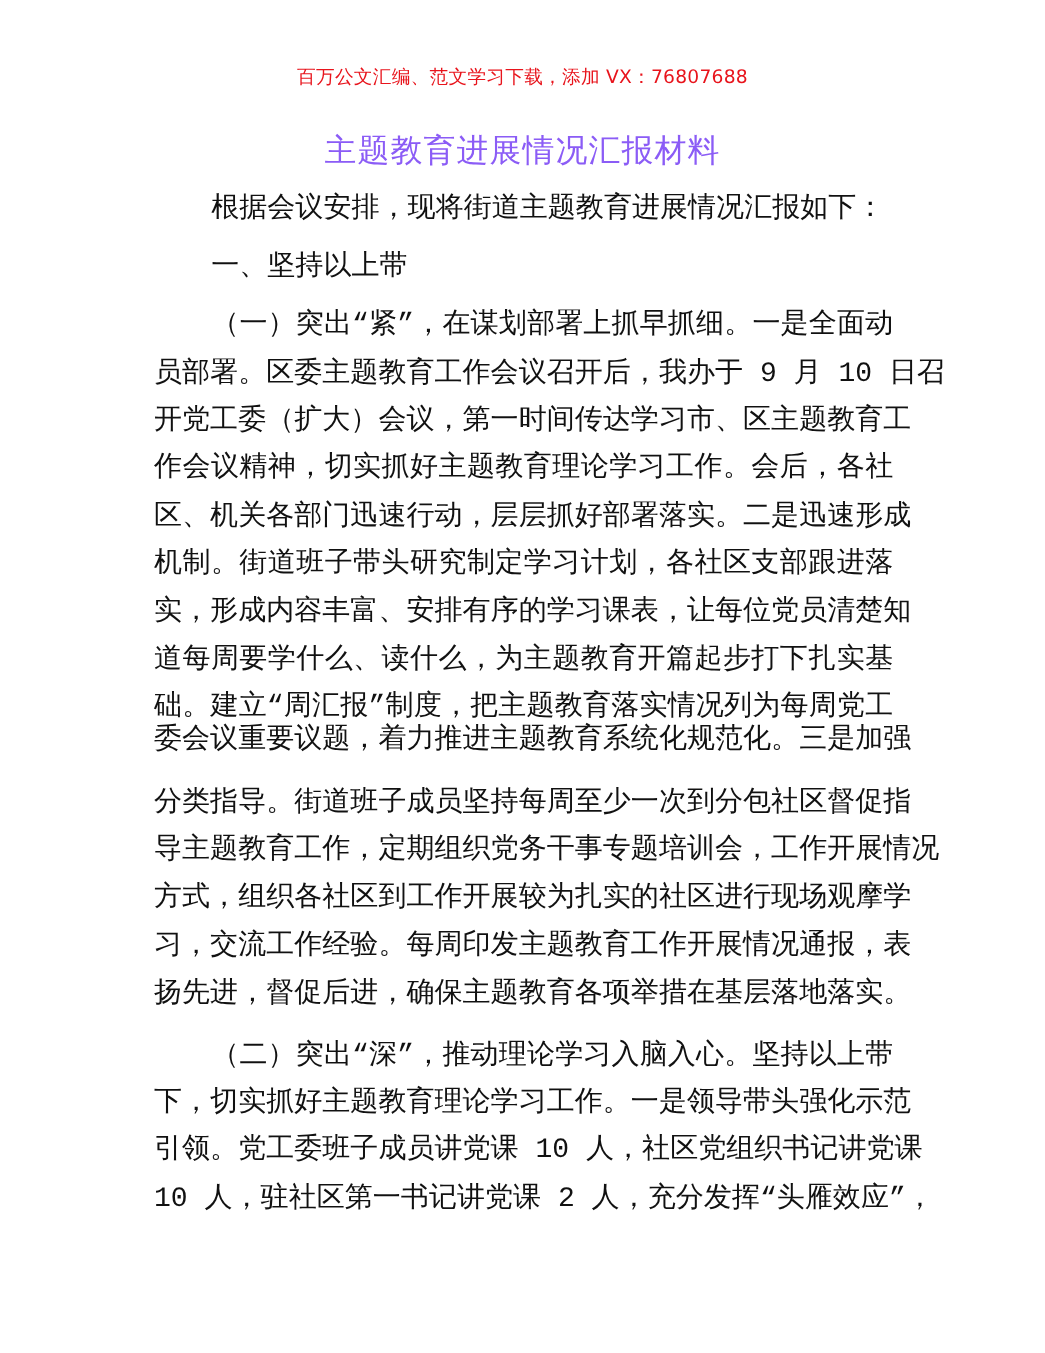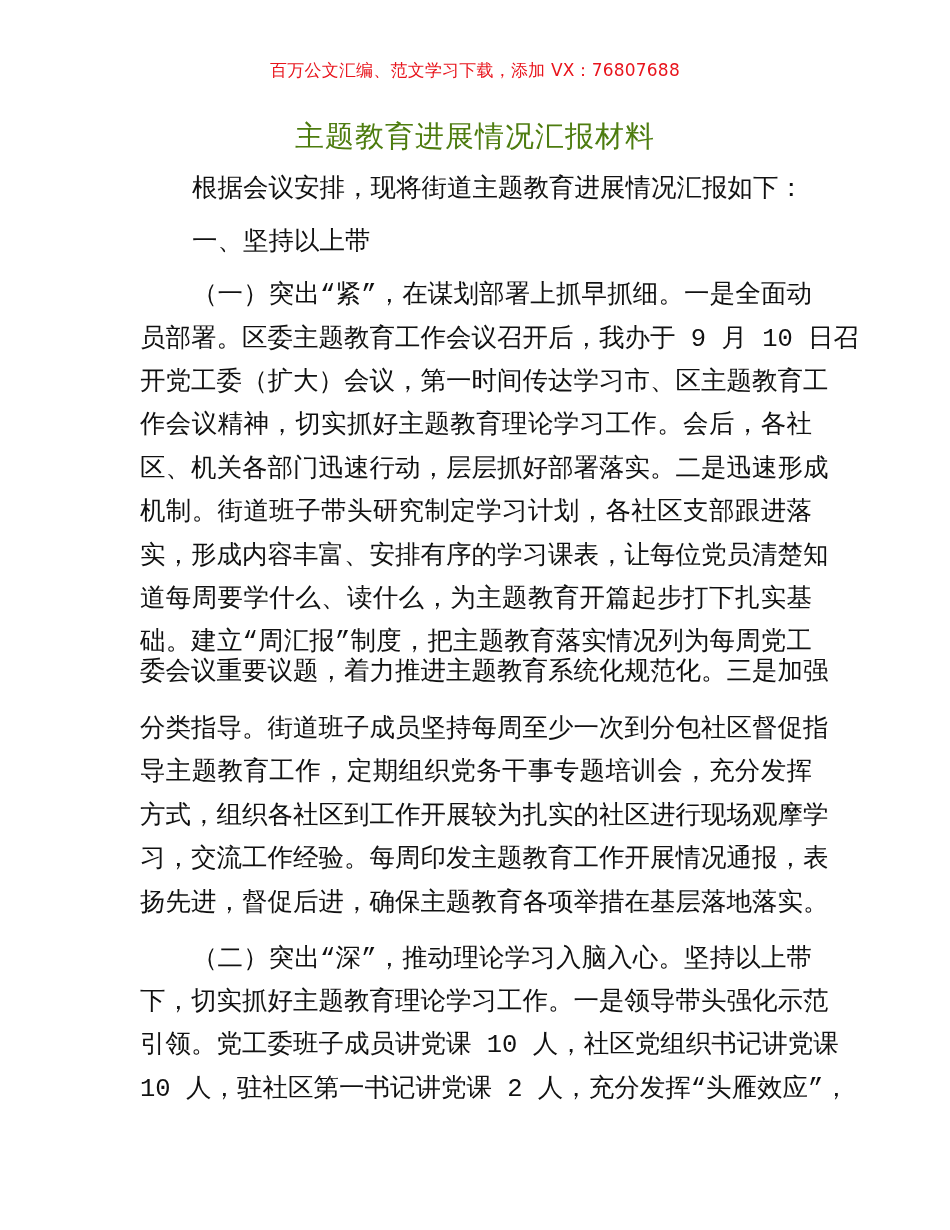--- a/index.html
+++ b/index.html
@@ -1,21 +1,21 @@
 <!DOCTYPE html>
 <html><head>
 <meta charset="utf-8">
 <style>
   html, body { margin: 0; padding: 0; background: #ffffff; }
   body { width: 950px; height: 1230px; position: relative; overflow: hidden;
          font-family: "DejaVu Sans", "Liberation Sans", sans-serif; color: #1a1a1a; }
   .watermark { position: absolute; top: 56px; left: 0; width: 950px; text-align: center;
                font-size: 17px; color: #e8141c; letter-spacing: 0.2px; line-height: 28px; }
   .title { position: absolute; top: 116px; left: 0; width: 950px; text-align: center;
-           font-size: 29px; line-height: 40px; color: #4d7c0f; letter-spacing: 1px; }
+           font-size: 29px; line-height: 40px; color: #8b5cf6; letter-spacing: 1px; }
   .line { position: absolute; left: 140px; width: 672px; font-size: 25.5px; line-height: 36px;
           white-space: nowrap; color: #111; text-align: justify; text-align-last: justify; font-family: Liberation Mono, monospace; }
   .line.last { text-align-last: left; }
   .line.indent { left: 192px; width: 620px; }
 </style>
 </head>
 <body>
 
 <div class="watermark">百万公文汇编、范文学习下载，添加 VX：76807688</div>
 <div class="title">主题教育进展情况汇报材料</div>
@@ -28,21 +28,21 @@
   <div class="line" style="top:322px;">员部署。区委主题教育工作会议召开后，我办于 9 月 10 日召</div>
   <div class="line" style="top:365px;">开党工委（扩大）会议，第一时间传达学习市、区主题教育工</div>
   <div class="line" style="top:408px;">作会议精神，切实抓好主题教育理论学习工作。会后，各社</div>
   <div class="line" style="top:452px;">区、机关各部门迅速行动，层层抓好部署落实。二是迅速形成</div>
   <div class="line" style="top:495px;">机制。街道班子带头研究制定学习计划，各社区支部跟进落</div>
   <div class="line" style="top:539px;">实，形成内容丰富、安排有序的学习课表，让每位党员清楚知</div>
   <div class="line" style="top:582px;">道每周要学什么、读什么，为主题教育开篇起步打下扎实基</div>
   <div class="line" style="top:625px;">础。建立“周汇报”制度，把主题教育落实情况列为每周党工</div>
   <div class="line" style="top:655px;">委会议重要议题，着力推进主题教育系统化规范化。三是加强</div>
   <div class="line" style="top:712px;">分类指导。街道班子成员坚持每周至少一次到分包社区督促指</div>
-  <div class="line" style="top:755px;">导主题教育工作，定期组织党务干事专题培训会，充分发挥</div>
+  <div class="line" style="top:755px;">导主题教育工作，定期组织党务干事专题培训会，工作开展情况</div>
   <div class="line" style="top:799px;">方式，组织各社区到工作开展较为扎实的社区进行现场观摩学</div>
   <div class="line" style="top:842px;">习，交流工作经验。每周印发主题教育工作开展情况通报，表</div>
   <div class="line last" style="top:886px;">扬先进，督促后进，确保主题教育各项举措在基层落地落实。</div>
 </div>
 
 <div>
   <div class="line indent" style="top:942px;">（二）突出“深”，推动理论学习入脑入心。坚持以上带</div>
   <div class="line" style="top:985px;">下，切实抓好主题教育理论学习工作。一是领导带头强化示范</div>
   <div class="line" style="top:1028px;">引领。党工委班子成员讲党课 10 人，社区党组织书记讲党课</div>
   <div class="line" style="top:1072px;">10 人，驻社区第一书记讲党课 2 人，充分发挥“头雁效应”，</div>

